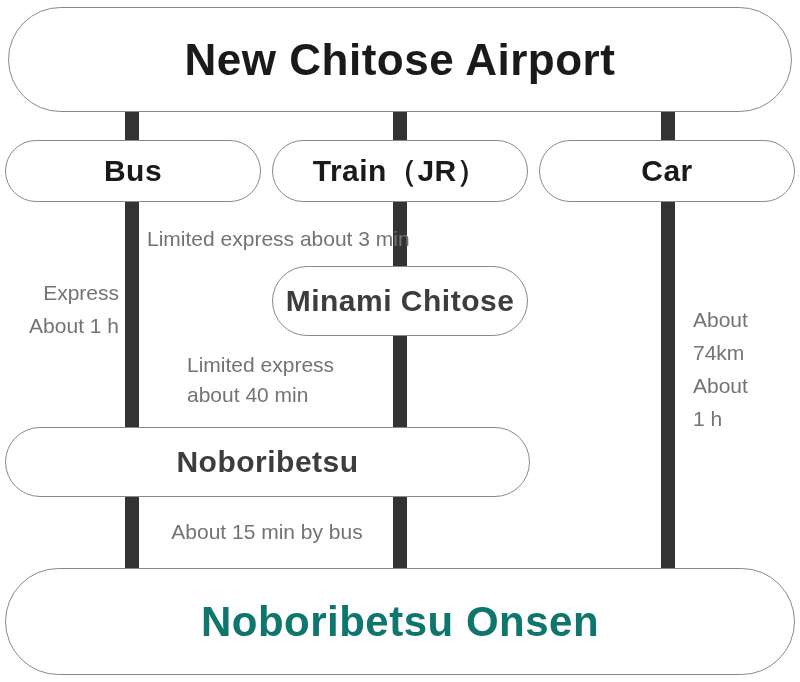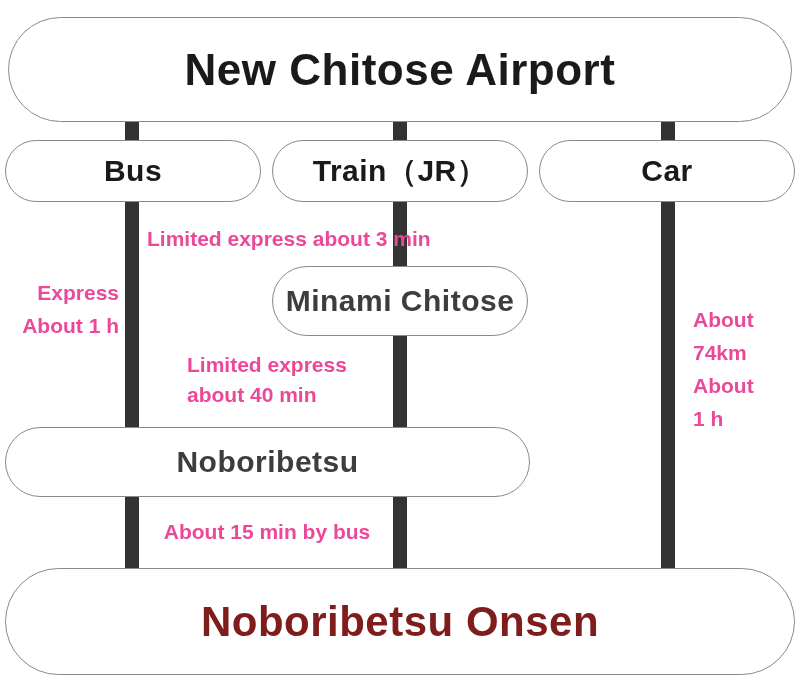--- a/index.html
+++ b/index.html
@@ -40,21 +40,20 @@
     z-index: 1;
     box-sizing: border-box;
     color: #1a1a1a;
     font-weight: 700;
     letter-spacing: 0.5px;
     white-space: nowrap;
   }
   .pill.origin {
     left: 8px; top: 7px; width: 784px; height: 105px;
     font-size: 44px;
-    margin-top: 10px;
   }
   .pill.mode {
     top: 140px; width: 256px; height: 62px;
     font-size: 30px;
   }
   .pill.mode.bus   { left: 5px; }
   .pill.mode.train { left: 272px; }
   .pill.mode.car   { left: 539px; }
   .pill.station {
     font-size: 30px;
@@ -62,30 +61,30 @@
   }
   .pill.station.minami {
     left: 272px; top: 266px; width: 256px; height: 70px;
   }
   .pill.station.noboribetsu {
     left: 5px; top: 427px; width: 525px; height: 70px;
   }
   .pill.destination {
     left: 5px; top: 568px; width: 790px; height: 107px;
     font-size: 42px;
-    color: #7f1d1d;
+    color: #0f766e;
   }
 
   
   .note {
     position: absolute;
     z-index: 1;
     font-size: 21px;
-    font-weight: 700;
-    color: #ec4899;
+    font-weight: 400;
+    color: #737373;
     line-height: 32px;
     white-space: nowrap;
   }
   .note .ln { display: block; }
   .note.train-leg1 { left: 147px; top: 223px; }
   .note.bus-route  { left: 0px;  top: 276px; width: 119px; text-align: right; line-height: 33px; }
   .note.train-leg2 { left: 187px; top: 350px; width: 200px; text-align: left; line-height: 30px; }
   .note.car-route  { left: 693px; top: 303px; line-height: 33px; }
   .note.final-leg  { left: 137px; top: 516px; width: 260px; text-align: center; }
 </style>

